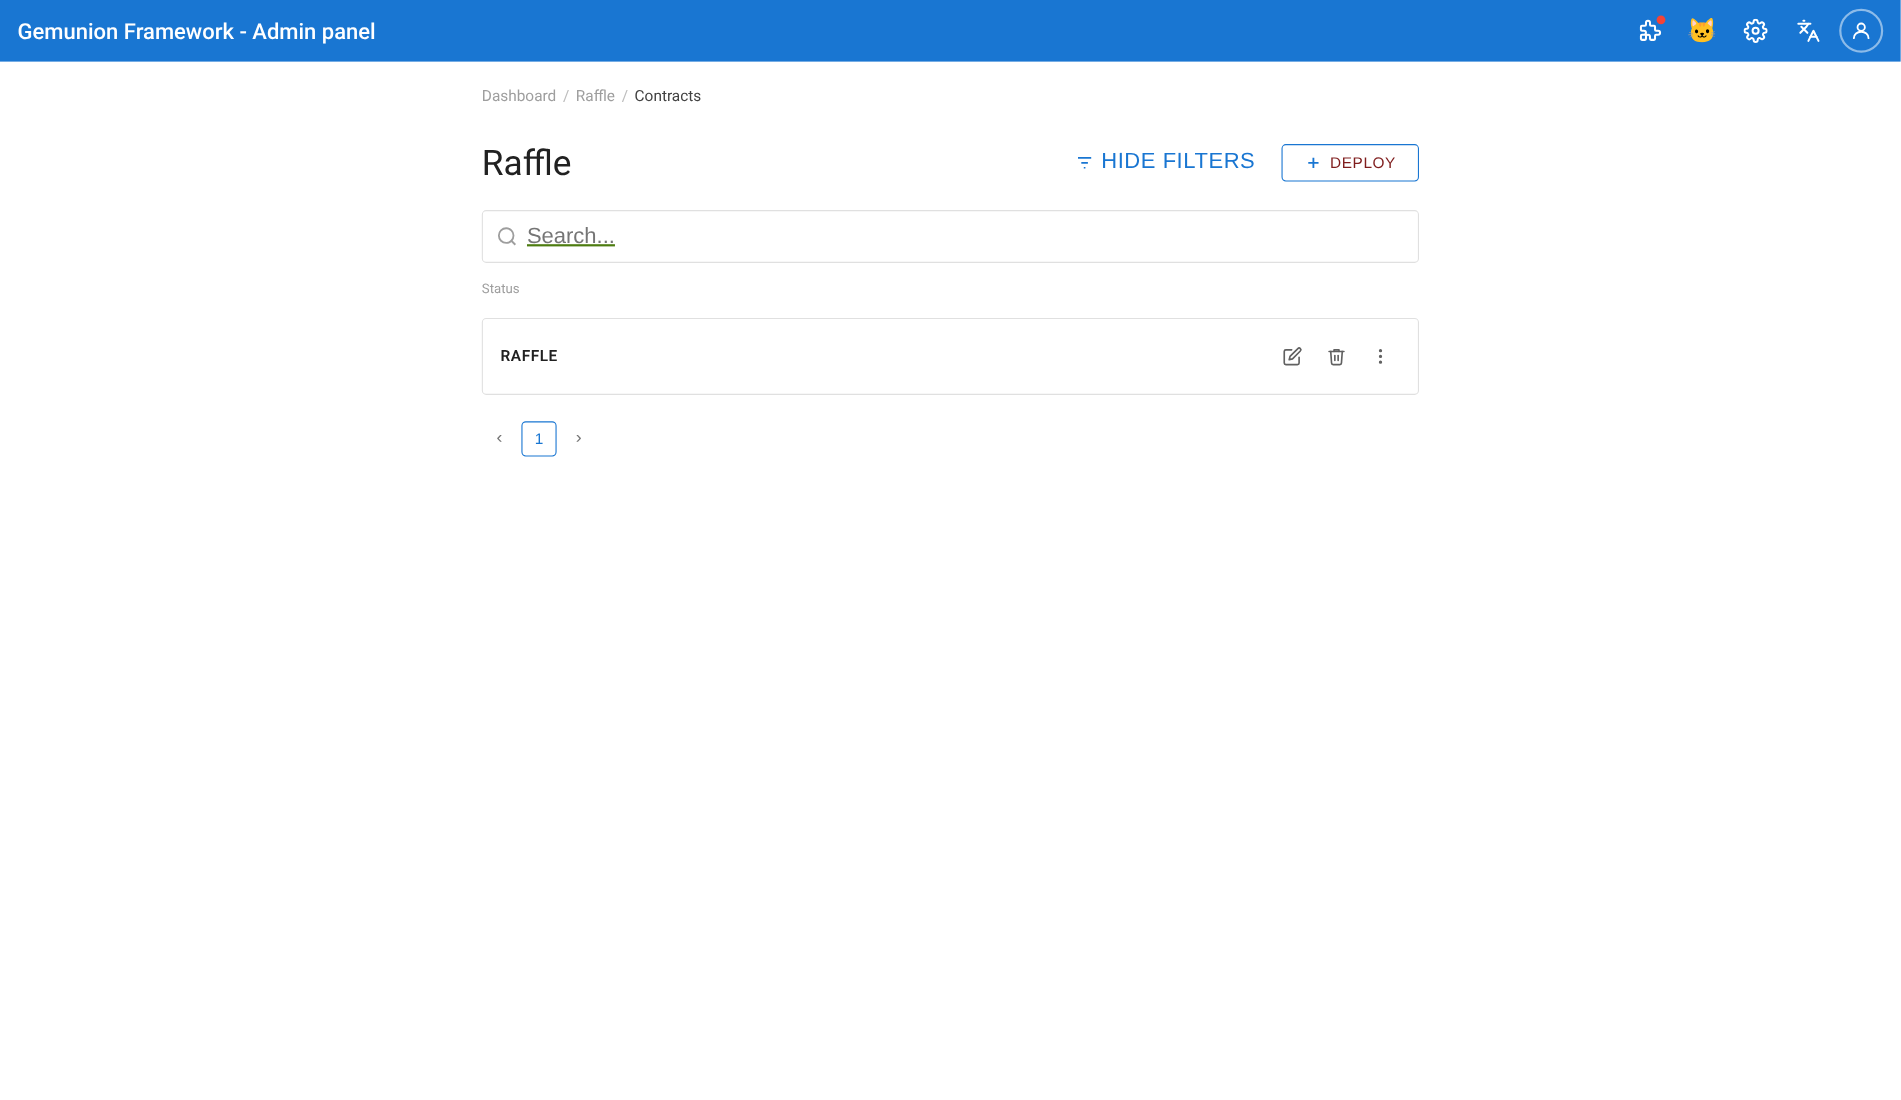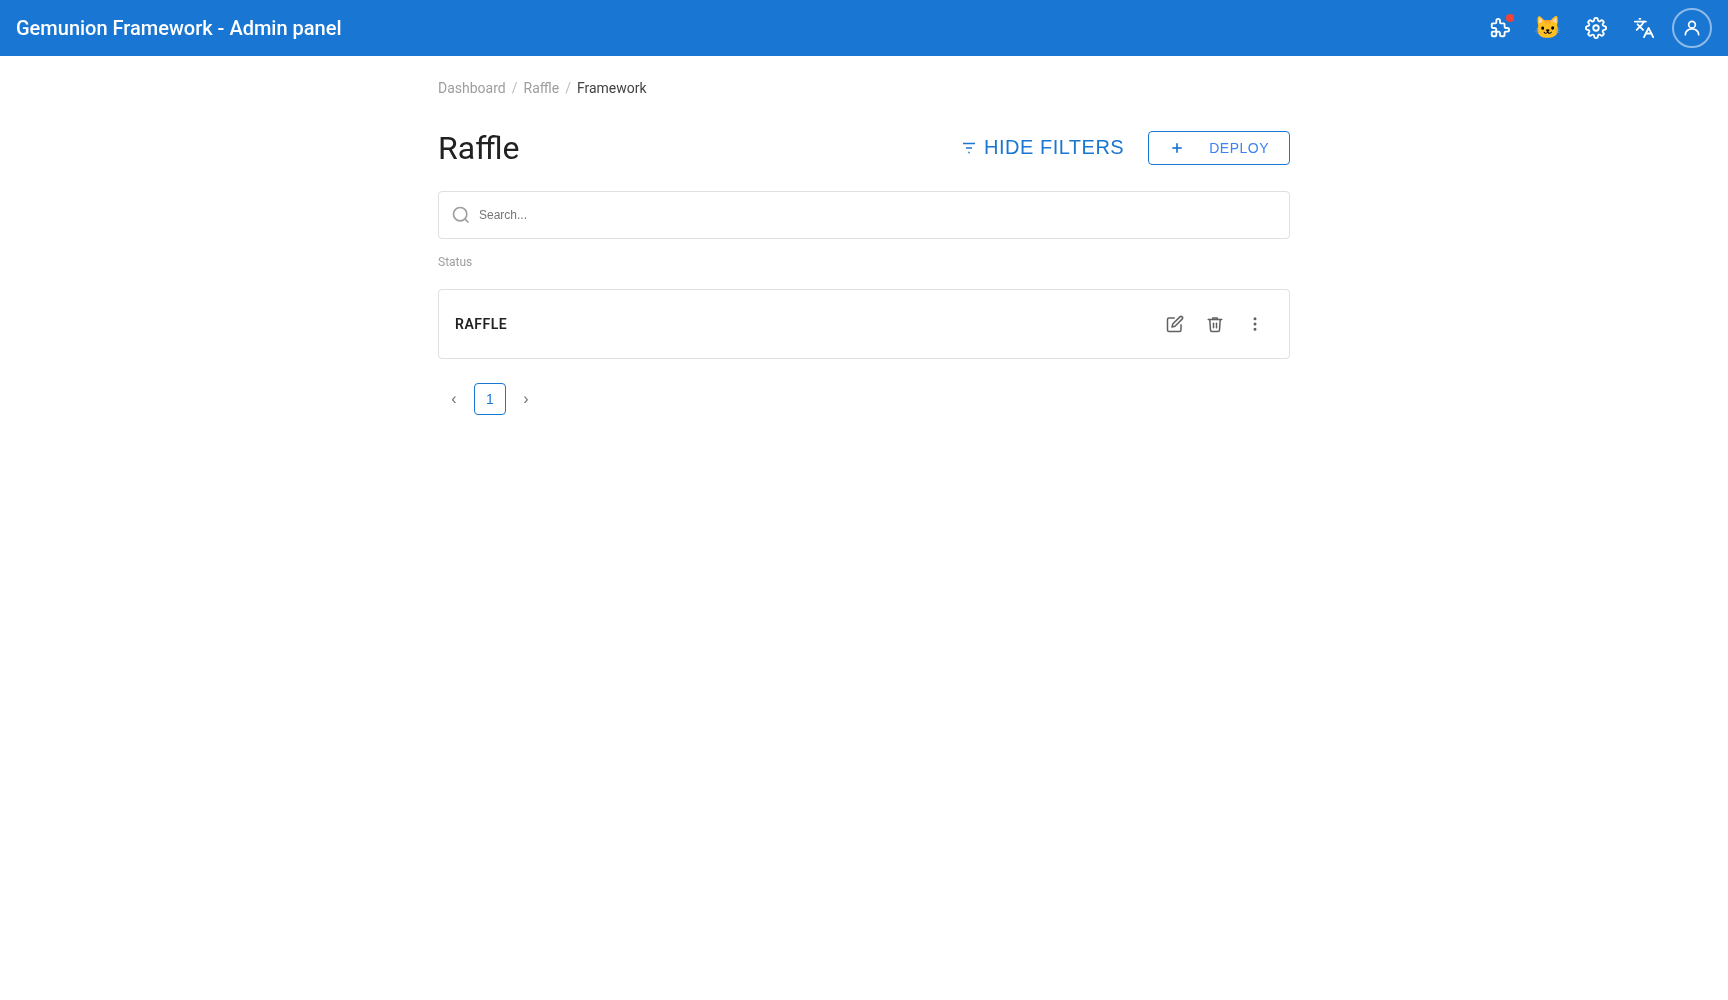--- a/index.html
+++ b/index.html
@@ -102,24 +102,24 @@
       font-weight: 500;
       cursor: pointer;
       padding: 8px 12px;
       border-radius: 4px;
       text-transform: uppercase;
       letter-spacing: 0.5px;
     }
     .deploy-btn {
       display: flex;
       align-items: center;
-      gap: 24px;
+      gap: 7px;
       background: transparent;
       border: 1px solid #1976d2;
-      color: #3b82f6;
+      color: #7f1d1d;
       font-size: 14px;
       font-weight: 500;
       cursor: pointer;
       padding: 8px 20px;
       border-radius: 4px;
       text-transform: uppercase;
       letter-spacing: 0.5px;
       text-align: center;
     }
 
@@ -135,24 +135,25 @@
       border-radius: 4px;
       padding: 0 12px;
       height: 48px;
       margin-bottom: 16px;
       background: #fff;
     }
     .search-icon { color: #9e9e9e; font-size: 18px; margin-right: 8px; }
     .search-input {
       border: none;
       outline: none;
-      font-size: 12px;
-      color: #ef4444;
+      font-size: 20px;
+      color: #4d7c0f;
       flex: 1;
       background: transparent;
+      text-decoration: underline;
     }
     .filter-row {
       display: flex;
       gap: 16px;
       flex-direction: column;
     }
     .filter-group {
       flex: 1;
       display: flex;
       flex-direction: column;
@@ -310,21 +311,21 @@
   </div>
 </div>
 
 <div class="main">
 
   <nav class="breadcrumb">
     <a href="#">Dashboard</a>
     <span class="breadcrumb-sep">/</span>
     <a href="#">Raffle</a>
     <span class="breadcrumb-sep">/</span>
-    <span class="breadcrumb-current">Framework</span>
+    <span class="breadcrumb-current">Contracts</span>
   </nav>
 
   <div class="page-header">
     <h1 class="page-title">Raffle</h1>
     <div class="header-actions">
       <button class="hide-filters-btn">
         <svg width="18" height="18" viewBox="0 0 24 24" fill="none" stroke="#1976d2" stroke-width="2">
           <line x1="4" y1="6" x2="20" y2="6"></line>
             <line x1="8" y1="12" x2="16" y2="12"></line>
             <line x1="11" y1="18" x2="13" y2="18"></line>

